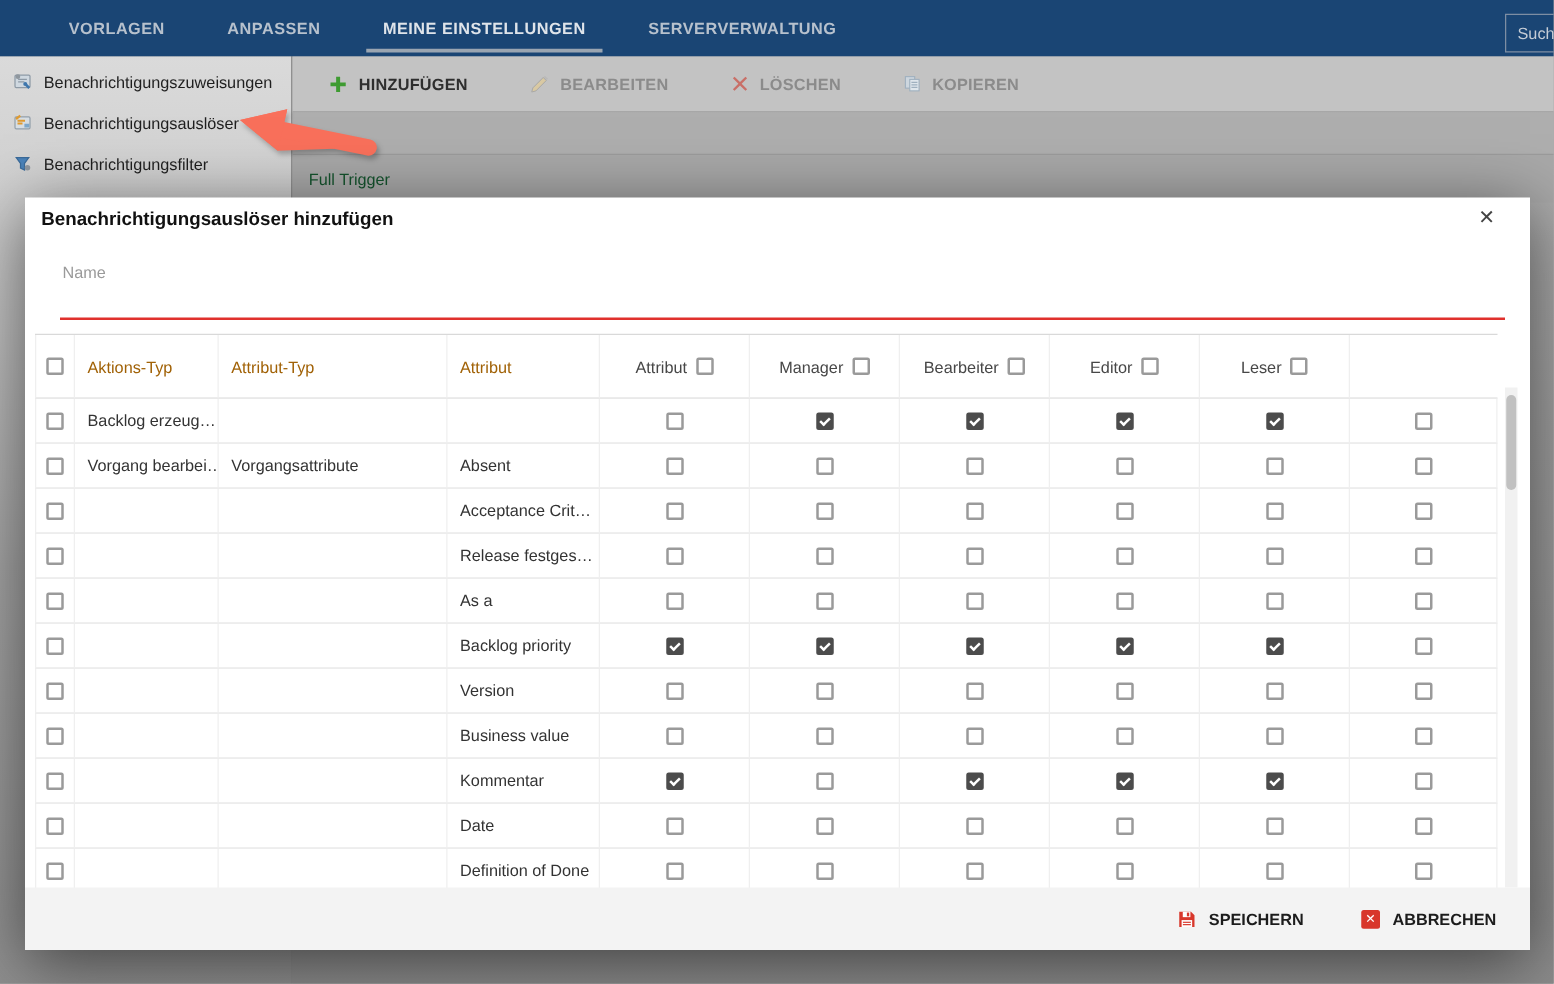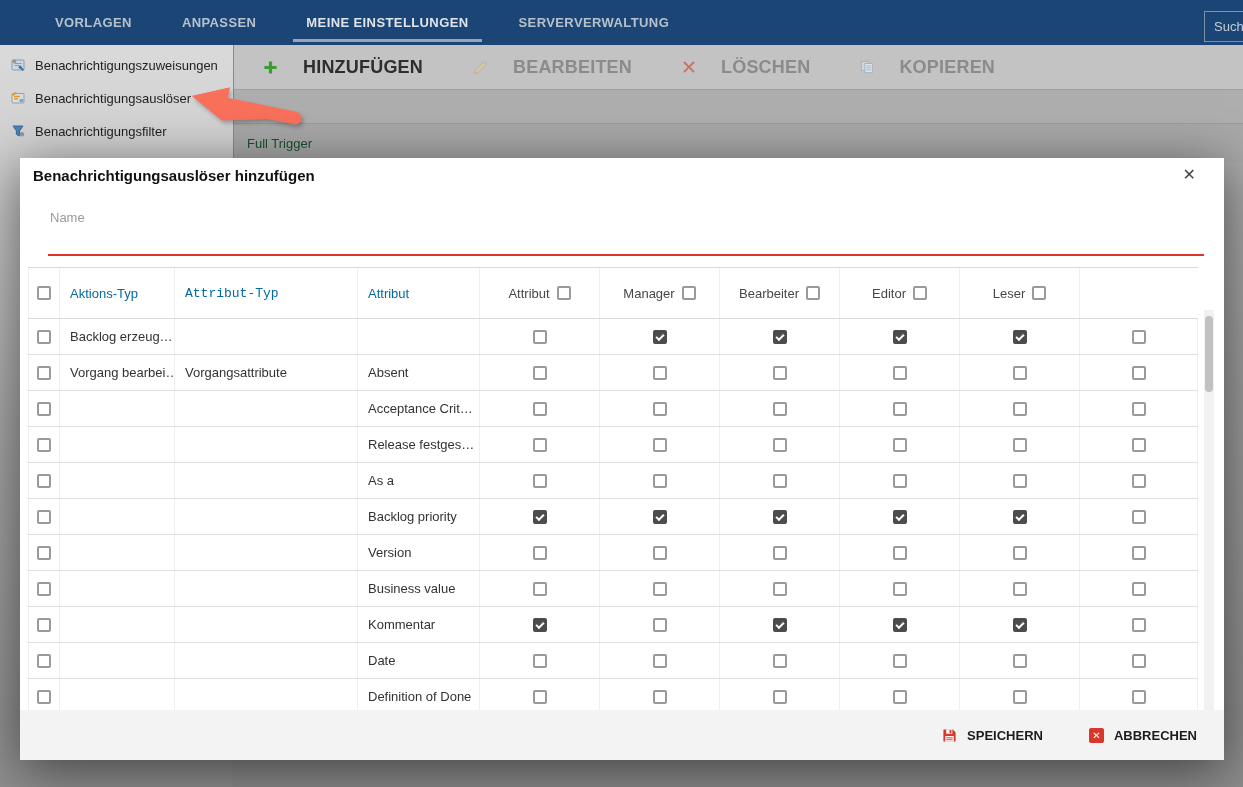--- a/index.html
+++ b/index.html
@@ -24,21 +24,21 @@
        border-right:1px solid #8a8a8a;z-index:1;}
   .side-item{height:32px;display:flex;align-items:center;gap:9px;padding-left:10px;
        font-size:13px;color:#1f1f1f;cursor:pointer;margin-top:1px;}
   .side-ic{width:16px;height:16px;display:inline-flex;}
 
   
   .content{position:absolute;left:234px;top:45px;width:1009px;height:742px;
        background:linear-gradient(180deg,#b2b2b2 0%,#a0a0a0 40%,#8c8c8c 100%);z-index:1;}
   .toolbar{position:absolute;left:0;top:0;width:100%;height:45px;background:#c3c3c3;
        border-bottom:1px solid #9e9e9e;display:flex;align-items:center;padding-left:29px;box-sizing:border-box;gap:50px;}
-  .tb-btn{display:flex;align-items:center;gap:25px;font-size:18px;font-weight:bold;letter-spacing:.2px;
+  .tb-btn{display:flex;align-items:center;gap:9px;font-size:13px;font-weight:bold;letter-spacing:.2px;
        color:#2e2e2e;cursor:pointer;white-space:nowrap;}
   .tb-btn.disabled{color:#8b8b8b;}
   .content-row1{position:absolute;left:0;top:45px;width:100%;height:33px;background:#aeaeae;border-bottom:1px solid #9b9b9b;}
   .content-row2{position:absolute;left:0;top:79px;width:100%;height:38px;background:#a8a8a8;
        display:flex;align-items:center;padding-left:13px;box-sizing:border-box;font-size:13px;color:#14532d;}
 
   
   .arrow-svg{position:absolute;left:180px;top:80px;z-index:3;pointer-events:none;
        filter:drop-shadow(2px 3px 2px rgba(0,0,0,.25));}
 
@@ -53,21 +53,21 @@
   .red-underline{position:absolute;left:28px;top:96px;width:1156px;height:2px;background:#e0312d;}
 
   
   .tbl{position:absolute;left:8px;top:109px;width:1170px;}
   .trow{display:flex;border-bottom:1px solid #e0e0e0;background:#fff;}
   .trow.header{height:50px;border-top:1px solid #d9d9d9;border-bottom:1px solid #d9d9d9;}
   .trow.data{height:35px;}
   .tcell{box-sizing:border-box;display:flex;align-items:center;border-right:1px solid #efefef;overflow:hidden;}
   .tcell:first-child{border-left:1px solid #efefef;justify-content:center;}
   .tcell.txt{padding-left:10px;font-size:13px;color:#333;white-space:nowrap;}
-  .trow.header .tcell.txt{color:#0369a1;}
+  .trow.header .tcell.txt{color:#a16207;}
   .tcell.role{justify-content:center;gap:7px;font-size:13px;color:#474747;white-space:nowrap;}
   .partial-row{height:8px;background:#fff;border-bottom:none;}
 
   .cb{width:14px;height:14px;min-width:14px;border:2px solid #9a9a9a;border-radius:2px;display:inline-block;
       box-sizing:border-box;background:#fff;position:relative;cursor:pointer;}
   .cb.checked{background:#4c4c4c;border-color:#4c4c4c;}
   .cb.checked::after{content:"";position:absolute;left:1.5px;top:2.5px;width:6px;height:3px;
       border-left:2px solid #fff;border-bottom:2px solid #fff;transform:rotate(-45deg);}
 
   
@@ -187,21 +187,21 @@
 
   <input class="name-input" placeholder="Name" style="">
   <div class="red-underline"></div>
 
   <div class="tbl" id="trigger-table">
       <div class="trow header">
         <div class="tcell " style="width: 32px;">
           <span class="cb"></span>
         </div>
         <div class="tcell txt" style="width: 115px;">Aktions-Typ</div>
-        <div class="tcell txt" style="width: 183px; font-family: Liberation Mono, monospace;">Attribut-Typ</div>
+        <div class="tcell txt" style="width: 183px;">Attribut-Typ</div>
         <div class="tcell txt" style="width: 122px;">Attribut</div>
         <div class="tcell role" style="width: 120px;">
           <span>Attribut</span>
           <span class="cb"></span>
         </div>
         <div class="tcell role" style="width: 120px;">
           <span>Manager</span>
           <span class="cb"></span>
         </div>
         <div class="tcell role" style="width: 120px;">

